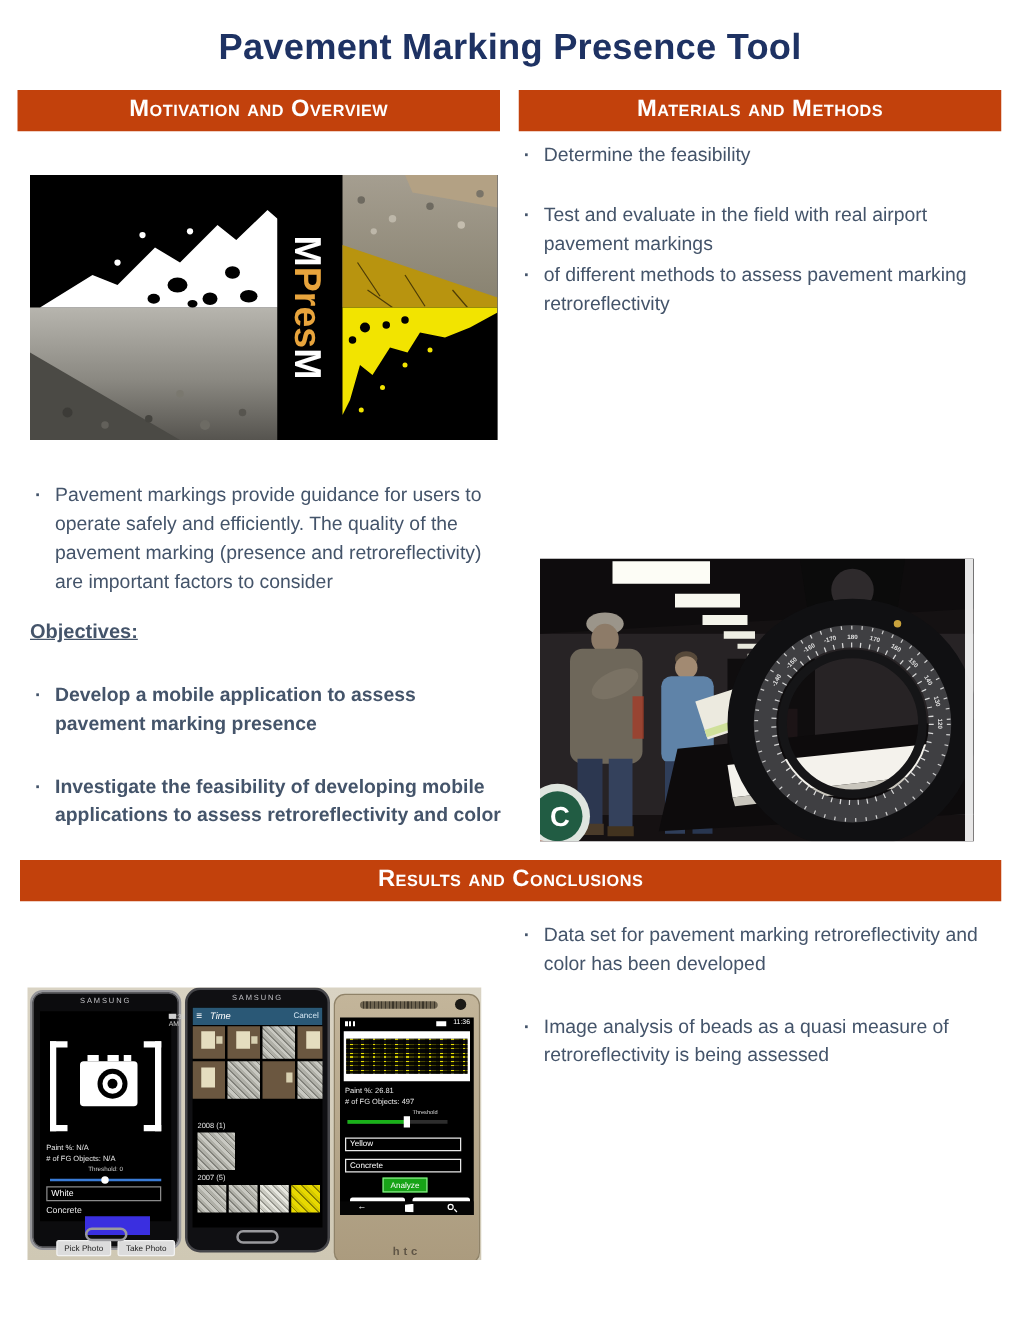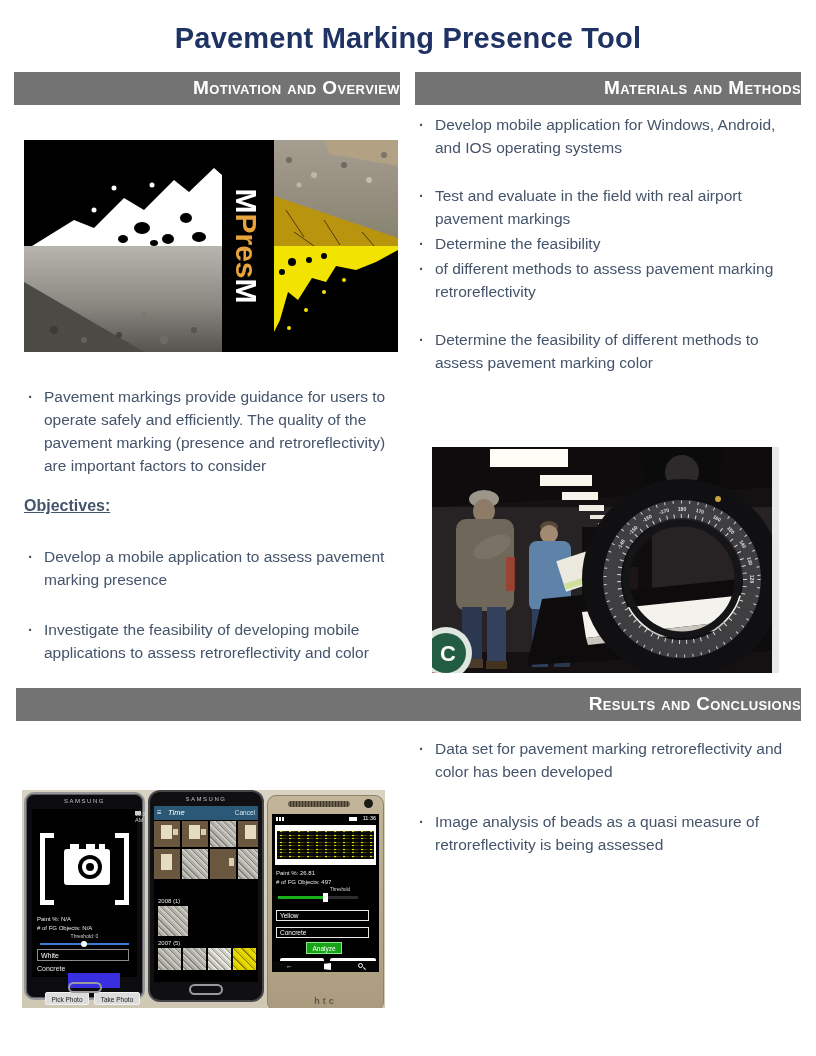--- a/index.html
+++ b/index.html
@@ -9,23 +9,23 @@
     -webkit-font-smoothing:antialiased;
   }
   .abs{position:absolute;}
 
   
   .poster-title{
     left:0;top:22px;width:816px;text-align:center;
     font-size:29px;font-weight:bold;color:#1e3263;letter-spacing:.2px;
   }
   .section-bar{
-    top:72px;height:33px;background:#737373;color:#fff;
+    top:72px;height:33px;background:#c2410c;color:#fff;
     font-variant:small-caps;font-weight:bold;font-size:19px;
-    text-align:right;line-height:32px;letter-spacing:.4px;
+    text-align:center;line-height:32px;letter-spacing:.4px;
   }
   #bar-motivation{left:14px;width:386px;}
   #bar-materials{left:415px;width:386px;}
   #bar-results{left:16px;top:688px;width:785px;}
 
   
   .bullets{list-style:none;margin:0;padding:0;color:#44546a;
     font-size:15.5px;line-height:23px;}
   .bullets li{position:relative;padding-left:20px;margin:0 0 25px 0;}
   .bullets li::before{content:"·";position:absolute;left:4px;top:0;
@@ -34,21 +34,21 @@
   #materials-list{left:415px;top:113px;width:382px;}
   #materials-list li:nth-child(2){margin-bottom:2px;}
   #materials-list li:nth-child(3){margin-bottom:2px;}
   #results-list{left:415px;top:737px;width:378px;}
   #results-list li{margin-bottom:27px;}
   .objectives-heading{
     left:24px;top:497px;color:#44546a;font-size:16px;font-weight:bold;
     text-decoration:underline;
   }
   #objectives-list{left:24px;top:545px;width:380px;}
-  #objectives-list li{margin-bottom:27px;}
+  #objectives-list li{margin-bottom:27px;font-weight:bold;}
 
   
   .figure{overflow:hidden;}
   #logo-figure{left:24px;top:140px;width:374px;height:212px;background:#000;}
   #tunnel-figure{left:432px;top:447px;width:347px;height:226px;background:#272325;}
 
   
   #phones-figure{left:22px;top:790px;width:363px;height:218px;
     background:linear-gradient(180deg,#d9d3c3,#cfc8b4);}
   .phone{position:absolute;box-sizing:border-box;}
@@ -219,25 +219,23 @@
 <ul class="abs bullets" id="motivation-text">
   <li>Pavement markings provide guidance for users to operate safely and efficiently. The quality of the pavement marking (presence and retroreflectivity) are important factors to consider</li>
 </ul>
 <div class="abs objectives-heading">Objectives:</div>
 <ul class="abs bullets" id="objectives-list">
   <li>Develop a mobile application to assess pavement marking presence</li>
   <li>Investigate the feasibility of developing mobile applications to assess retroreflectivity and color</li>
 </ul>
 
 <ul class="abs bullets" id="materials-list">
-  <li>Develop mobile application for Windows, Android, and IOS operating systems</li>
+  <li>Determine the feasibility</li>
   <li>Test and evaluate in the field with real airport pavement markings</li>
-  <li>Determine the feasibility</li>
   <li>of different methods to assess pavement marking retroreflectivity</li>
-  <li>Determine the feasibility of different methods to assess pavement marking color</li>
 </ul>
 
 <div class="abs figure" id="tunnel-figure">
   <svg width="347" height="226" viewBox="0 0 347 226">
     <rect x="0" y="0" width="347" height="226" fill="#272325"></rect>
     <rect x="0" y="0" width="347" height="60" fill="#141112"></rect>
     <polygon points="0,60 347,40 347,0 0,0" fill="#0e0c0d"></polygon>
     <rect x="0" y="205" width="347" height="21" fill="#151112"></rect>
 
     <rect x="58" y="2" width="78" height="18" fill="#fdfdf6"></rect>

